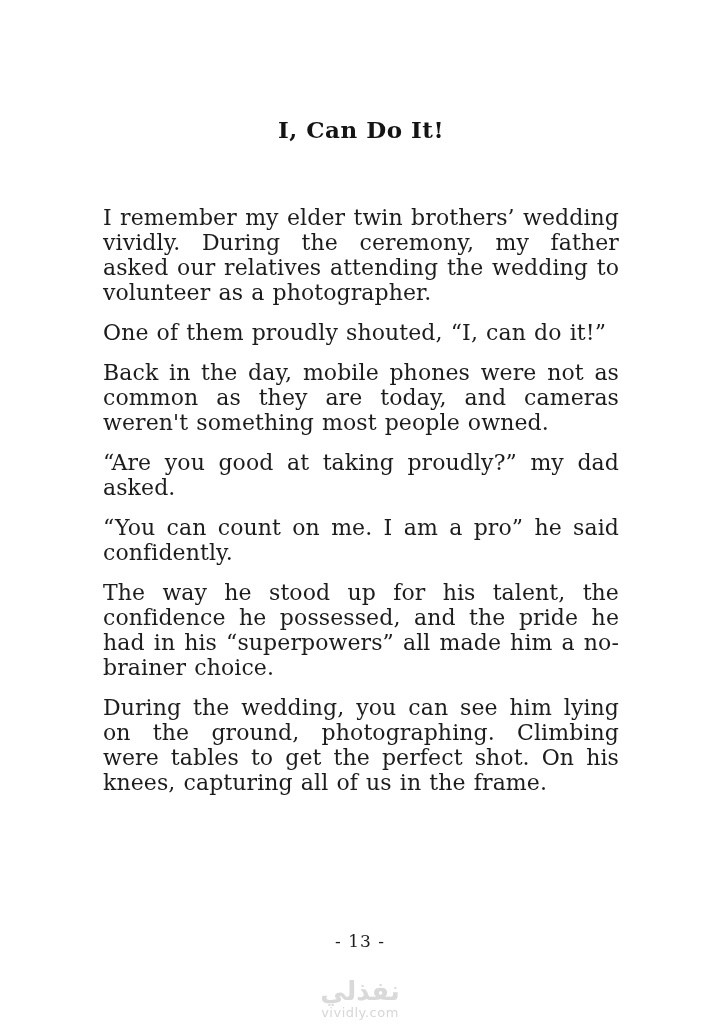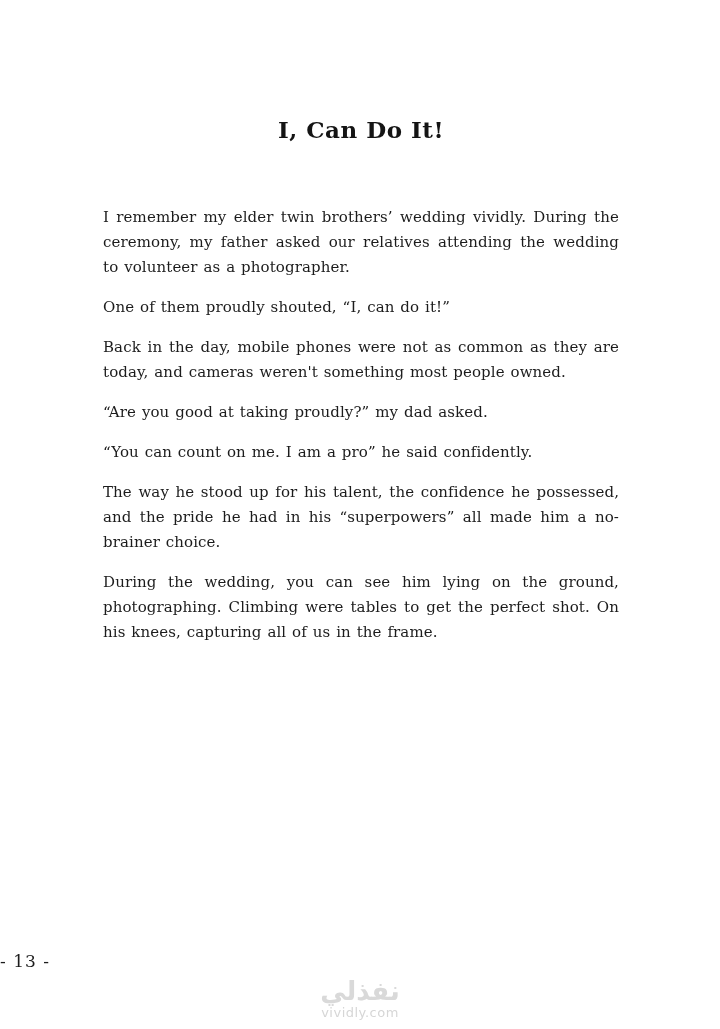--- a/index.html
+++ b/index.html
@@ -27,31 +27,32 @@
     padding-top: 100px;
     padding-bottom: 46px;
     text-align: center;
     font-size: 23px;
     font-weight: 700;
     letter-spacing: 0.5px;
     color: #141414;
   }
   .para {
     margin: 0 0 15px 0;
-    font-size: 15px;
+    font-size: 22px;
     line-height: 25px;
     text-align: justify;
     letter-spacing: 0.1px;
     word-spacing: 1px;
   }
   .page-number {
     position: absolute;
-    top: 951px;
+    top: 931px;
     left: 0;
     width: 100%;
+    text-align: center;
     font-size: 17px;
     letter-spacing: 1px;
     color: #1c1c1c;
   }
   .watermark {
     position: absolute;
     top: 977px;
     left: 0;
     width: 100%;
     text-align: center;

